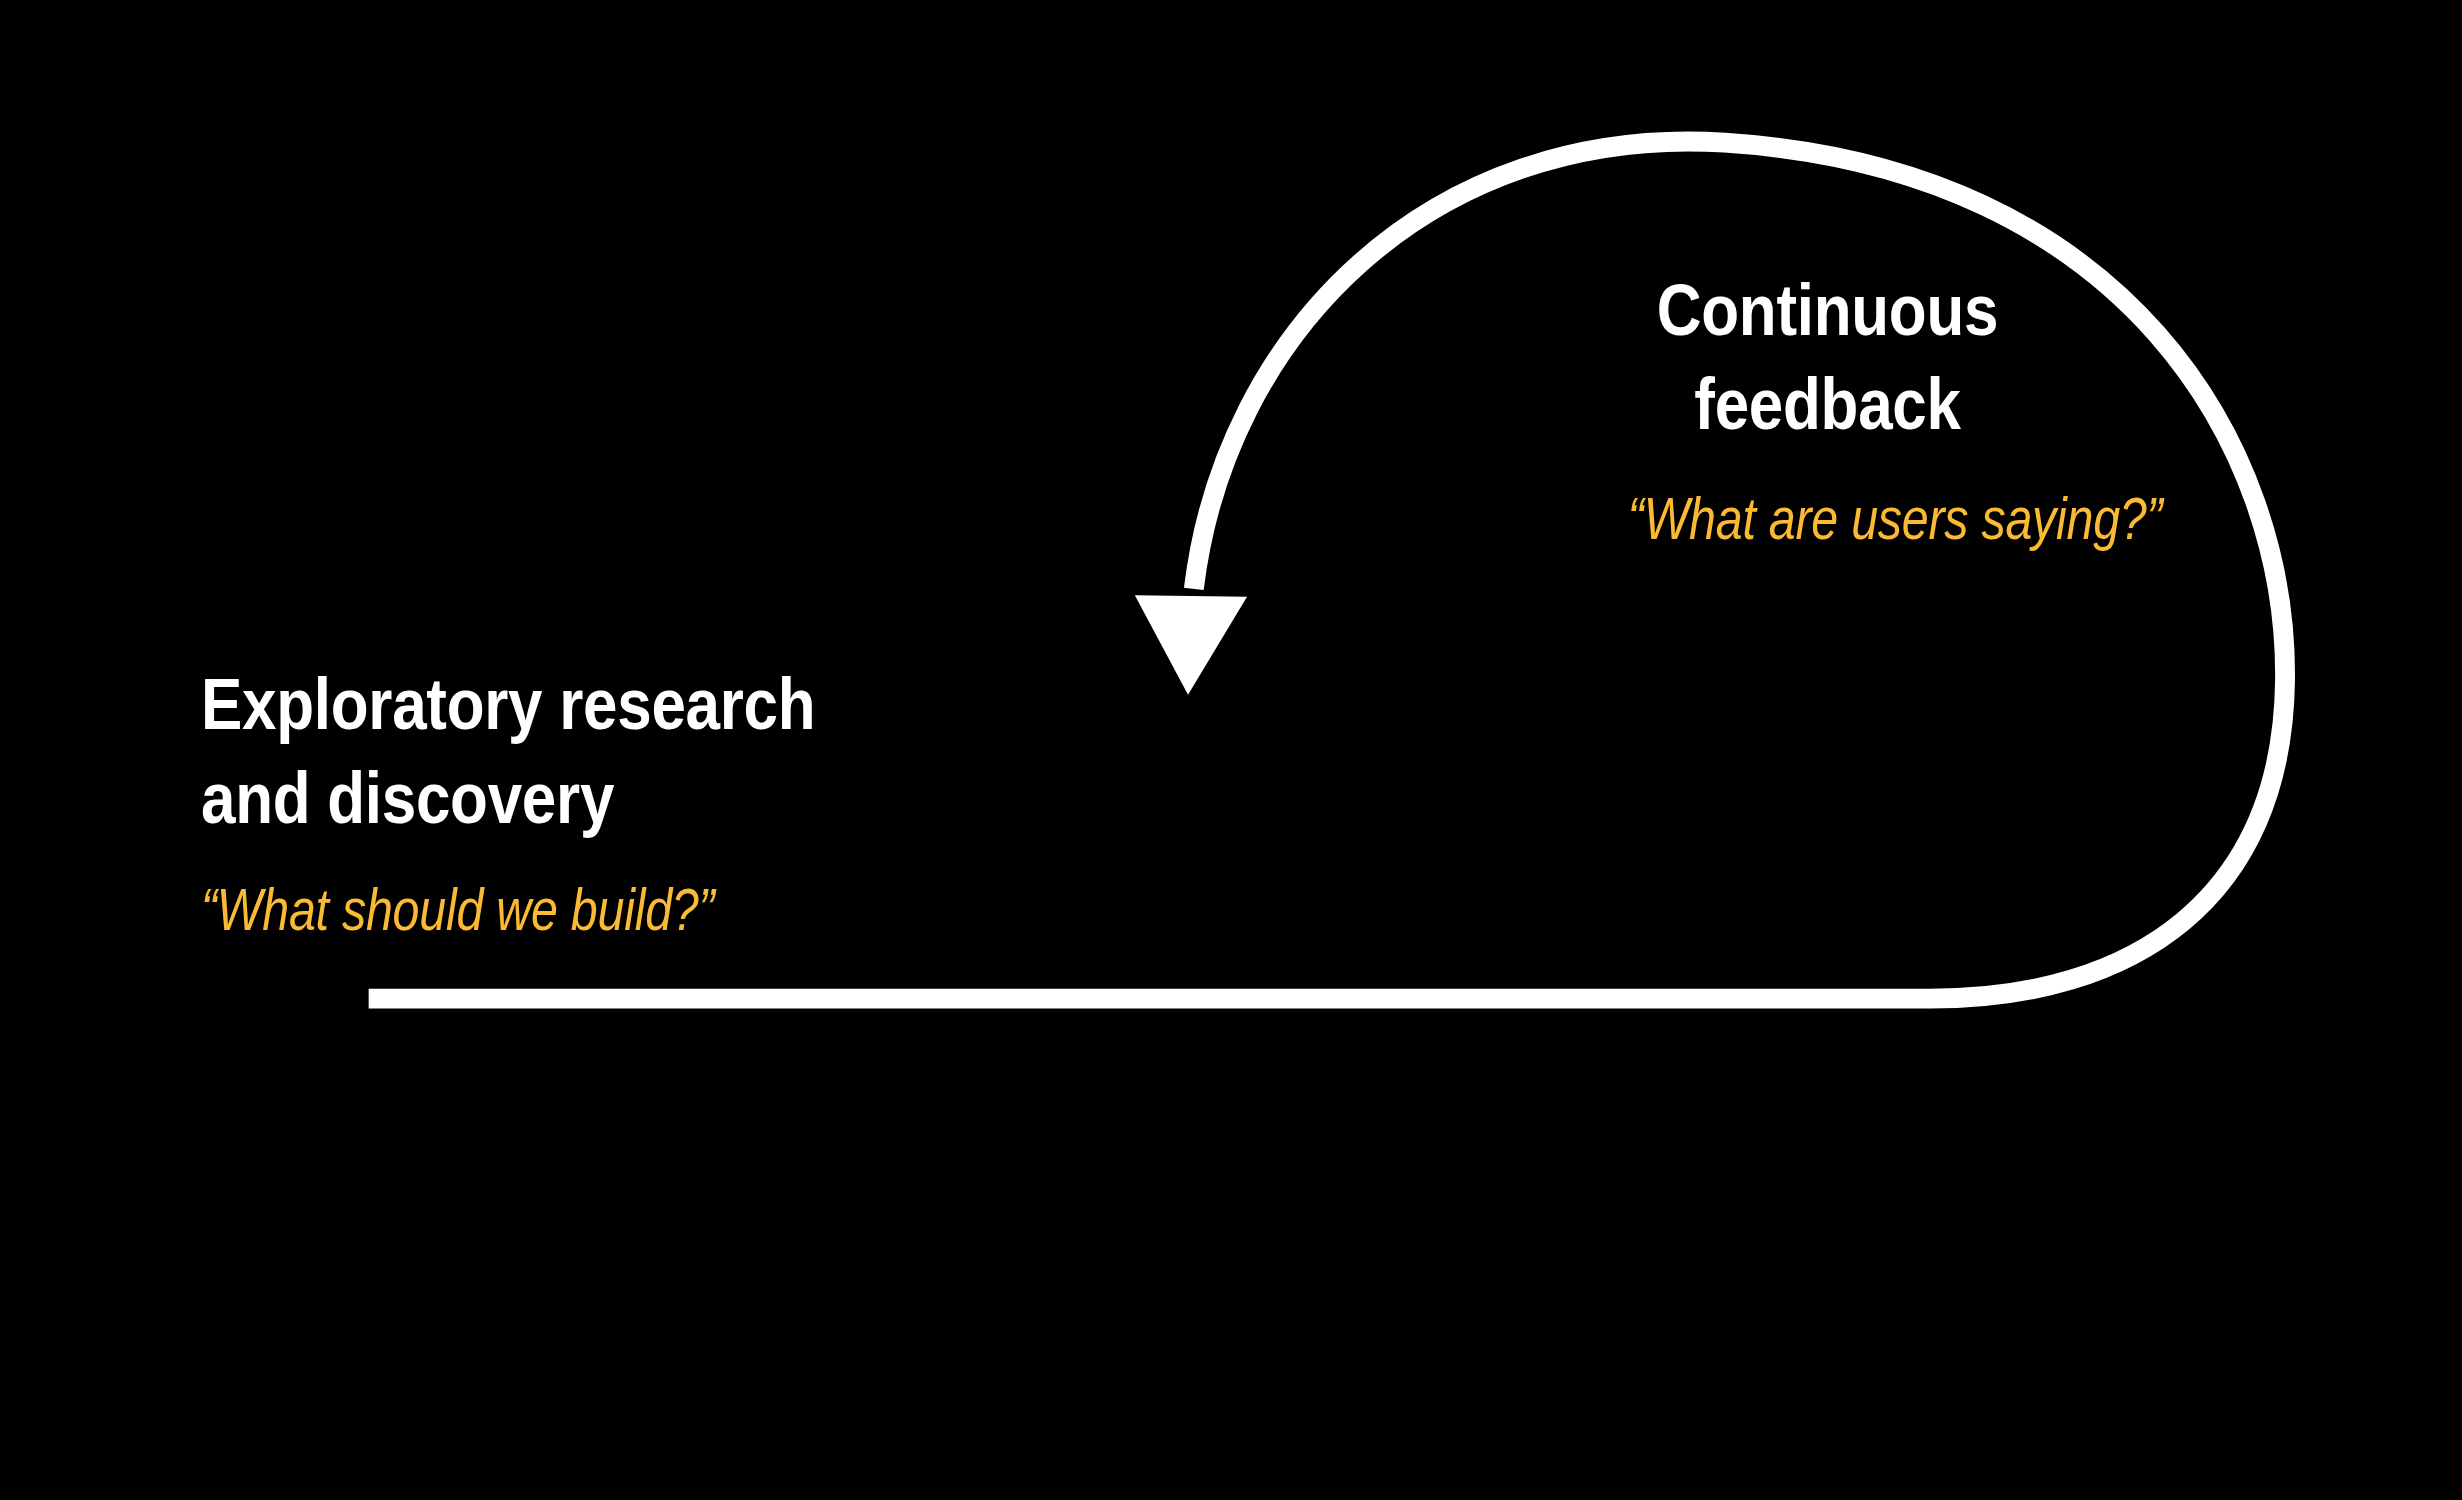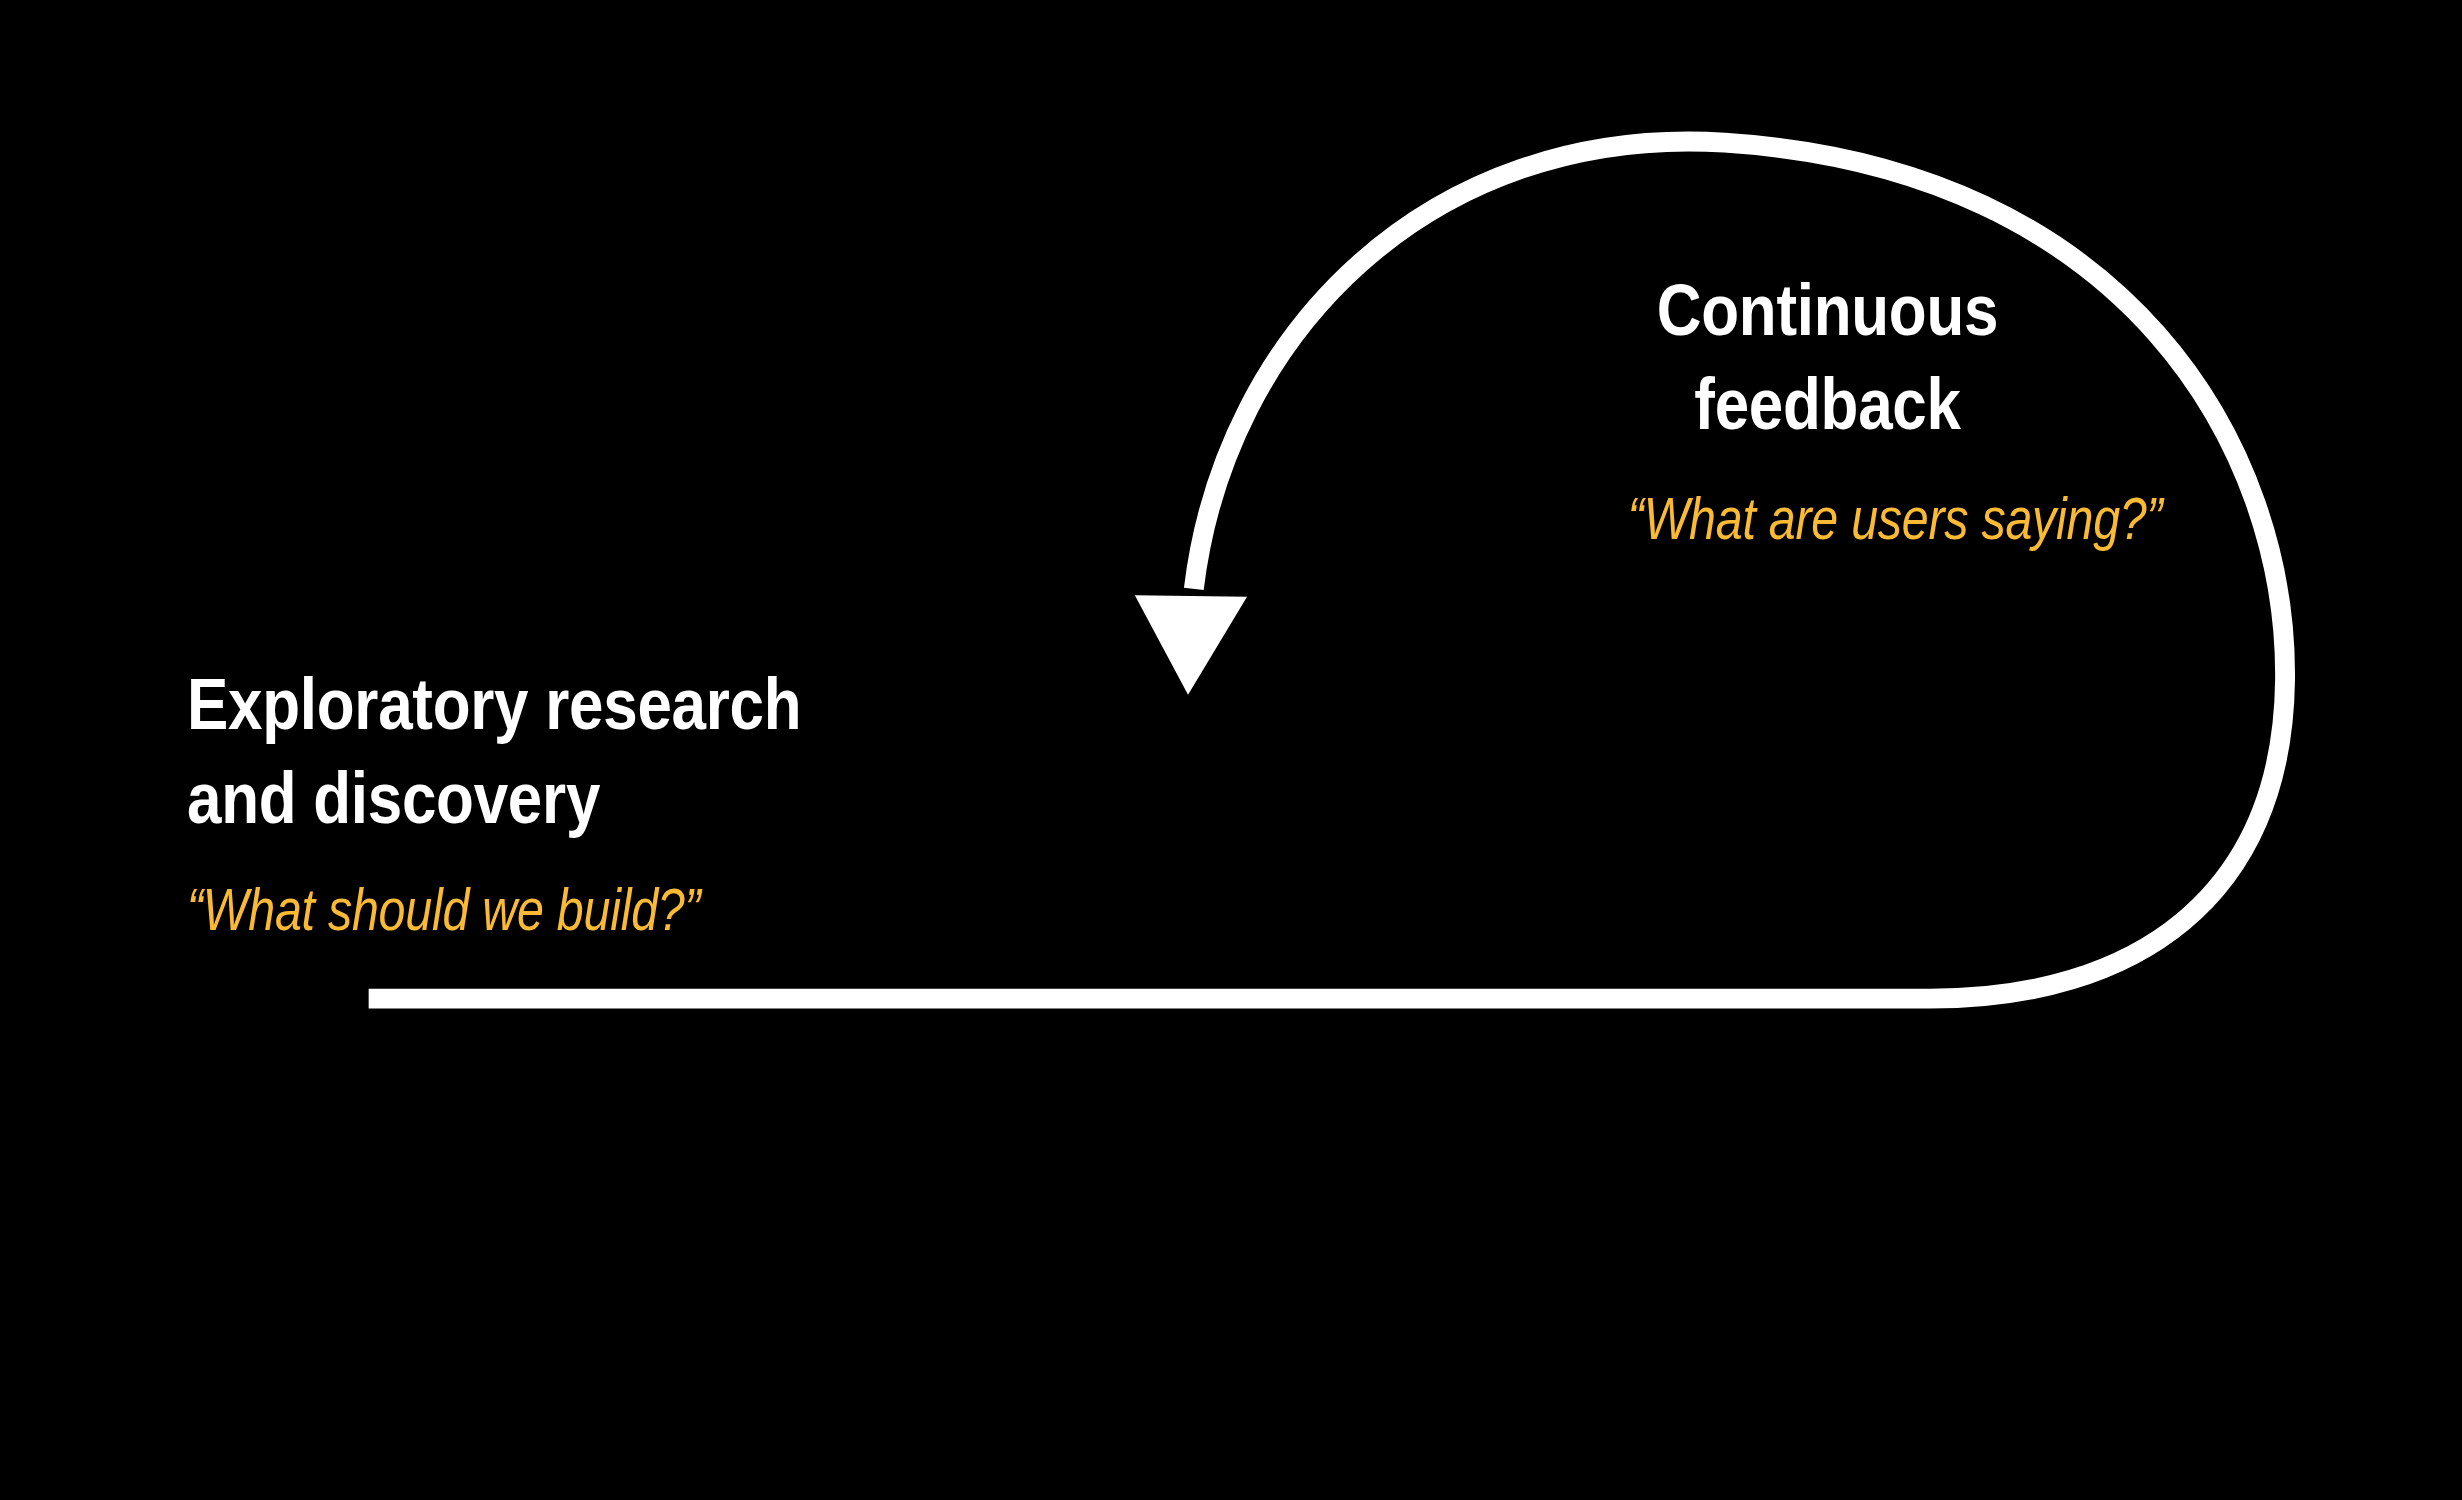--- a/index.html
+++ b/index.html
@@ -78,21 +78,21 @@
     left: 1584px;
     top: 244px;
     width: 487px;
     text-align: center;
     margin-top: 20px;
   }
   #group-continuous .heading { text-align: center; }
   #group-continuous .quote   { margin-top: 33px; text-align: center; }
 
   #group-exploratory {
-    left: 187px;
+    left: 201px;
     top: 658px;
     width: 769px;
   }
   #group-exploratory .quote { margin-top: 29.5px; }
 
   #group-usability {
     left: 1667px;
     top: 1048px;
     width: 769px;
   }

